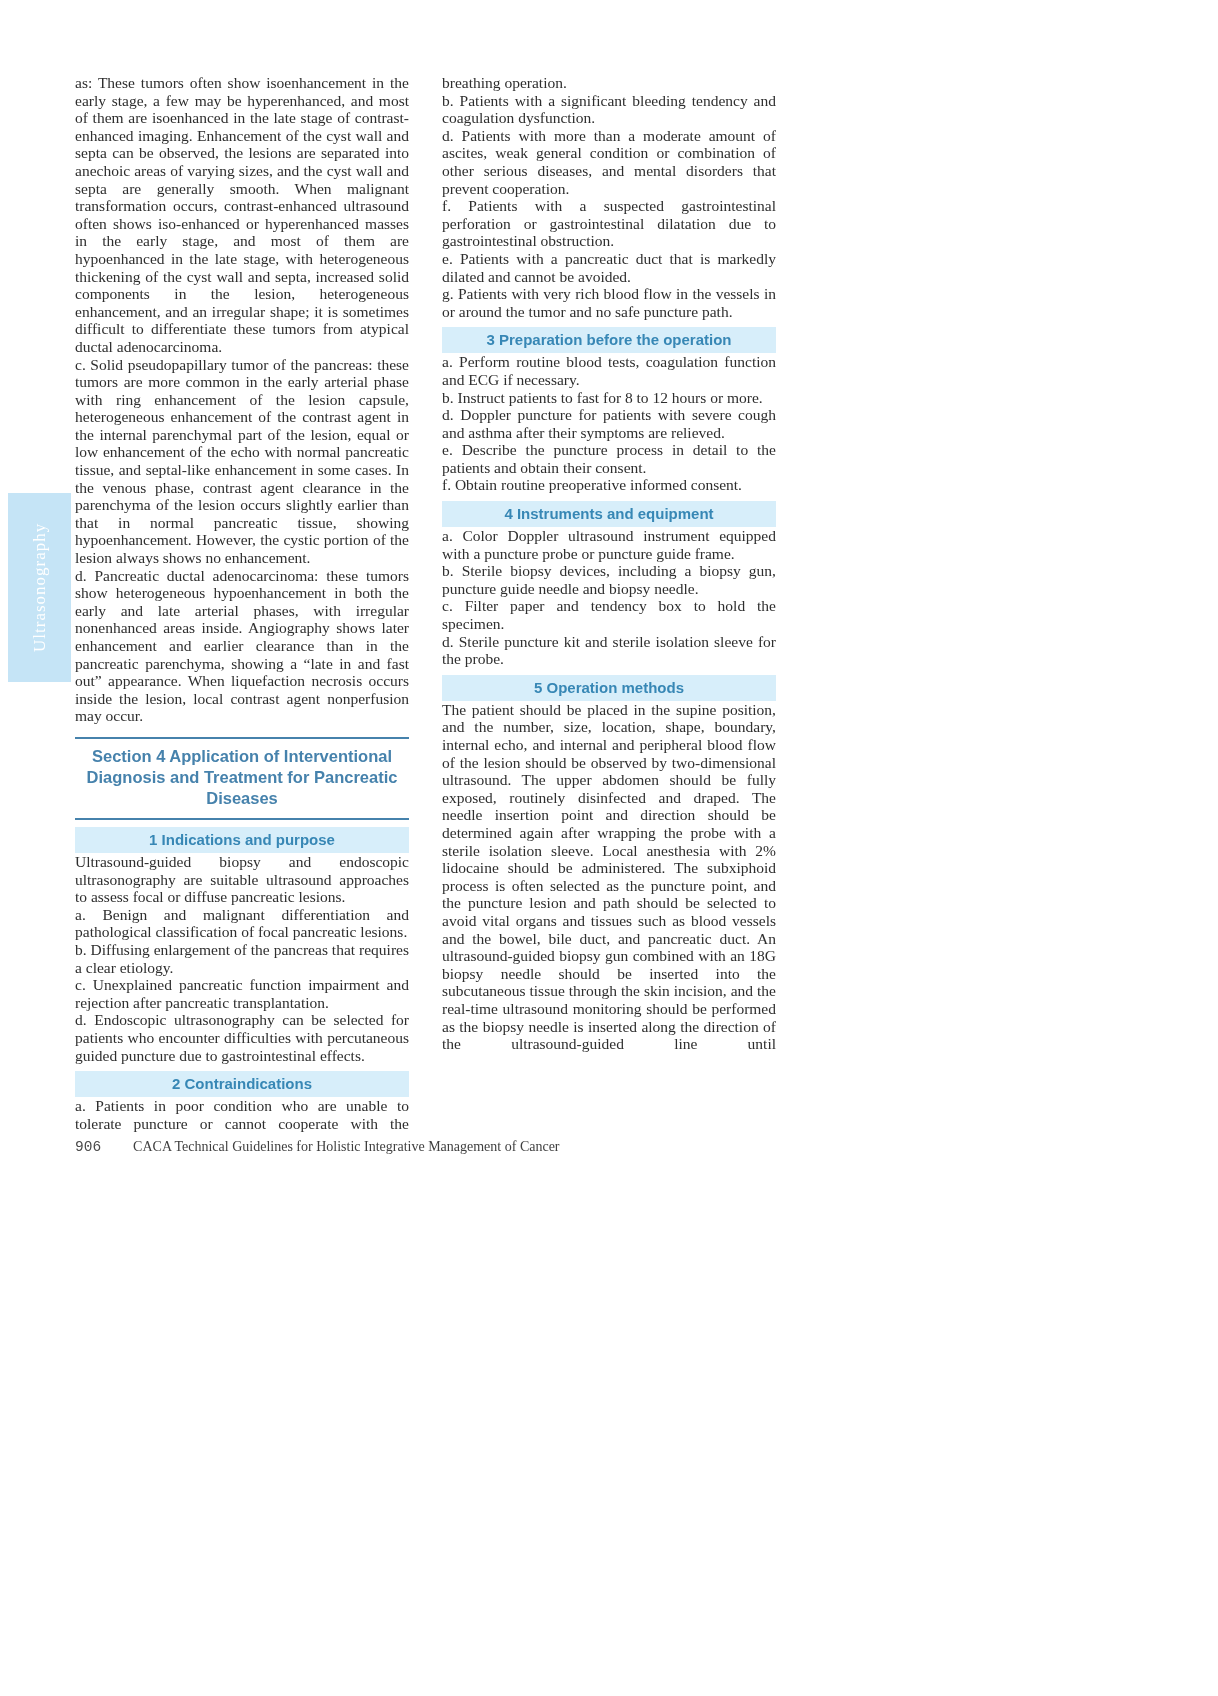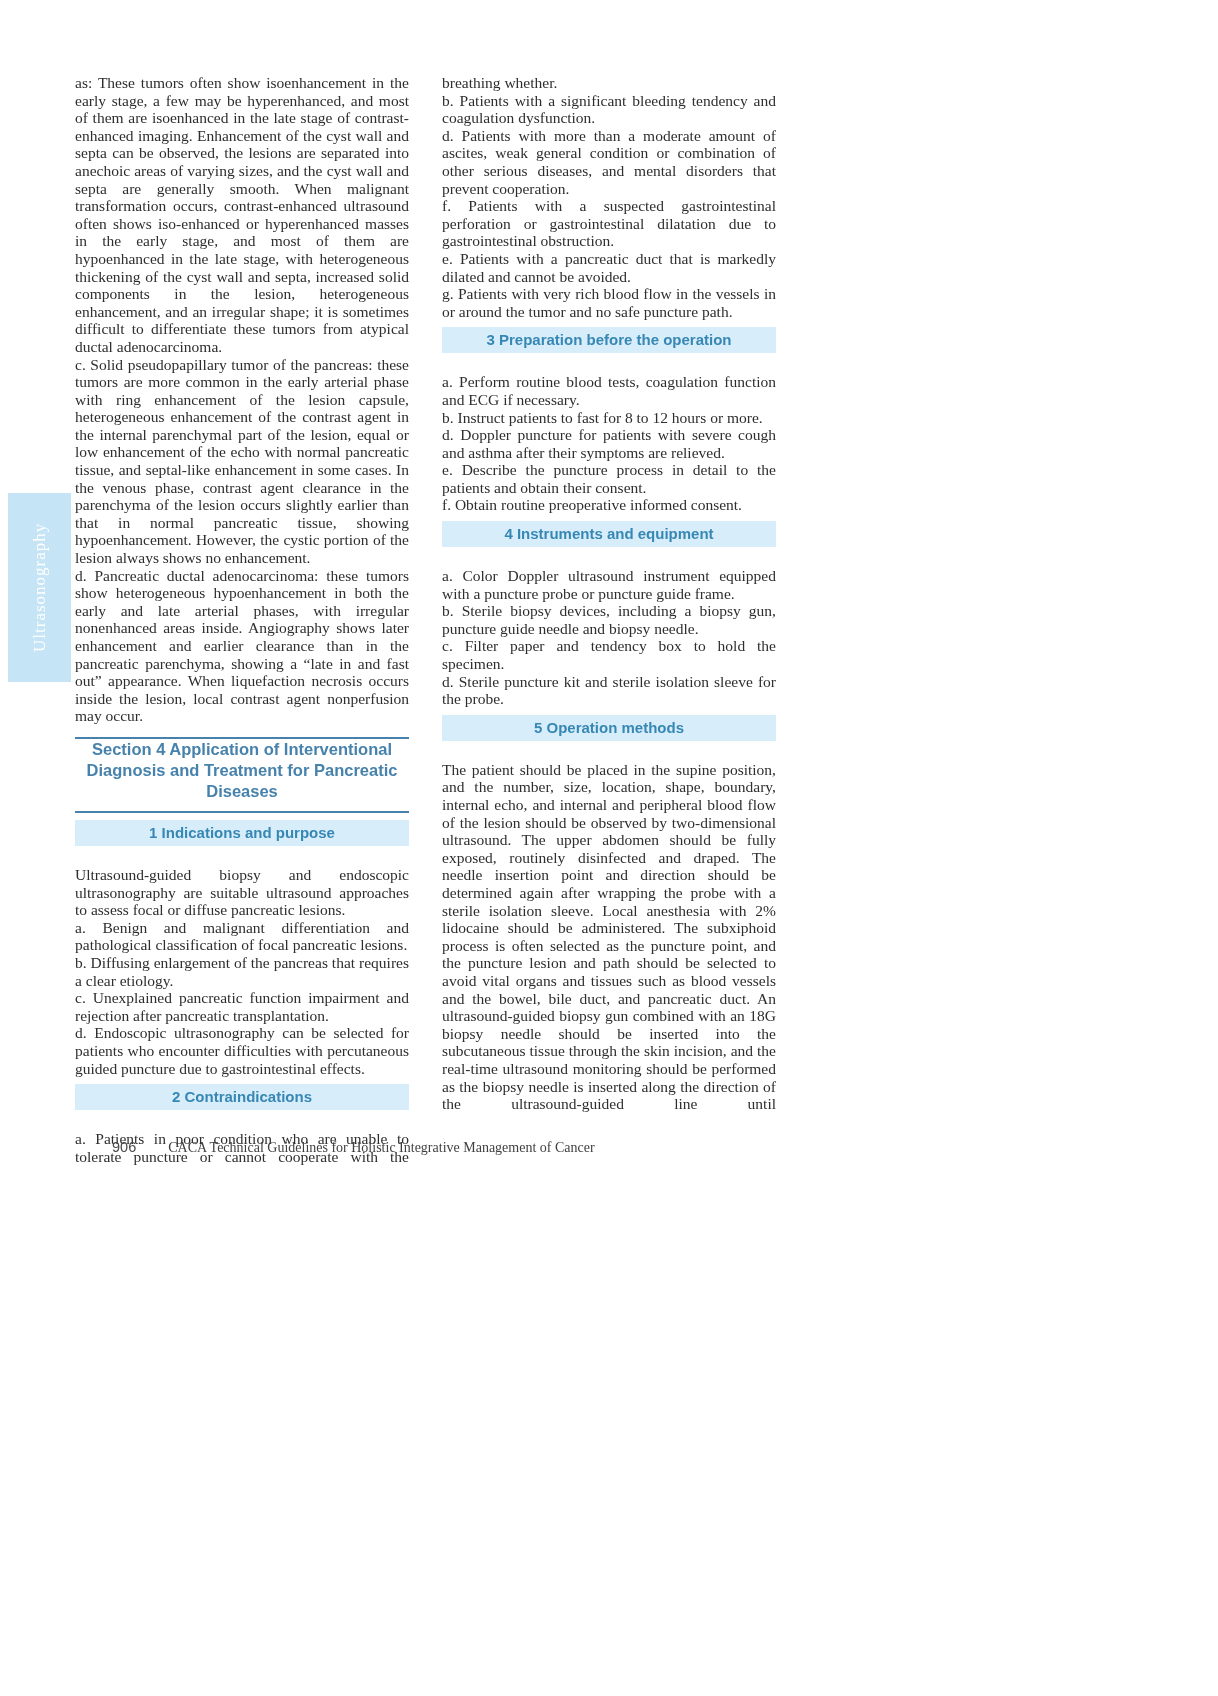--- a/index.html
+++ b/index.html
@@ -13,29 +13,29 @@
         font:17px/1 "Liberation Serif",serif;color:#ffffff;letter-spacing:1px;}
   
   .col{position:absolute;top:74px;width:334px;color:#2e2e2e;
        font-size:15.5px;line-height:17.6px;text-align:justify;}
   .col-left{left:75px;}
   .col-right{left:442px;}
   .col p{margin:0;text-align:justify;}
   .col p.cont{text-align-last:justify;}
   
   .section-heading{border-top:2px solid #4682ac;border-bottom:2px solid #4682ac;
-       margin:12px 0 7px;padding:0 2px 9px;text-align:center;text-align-last:center;
+       margin:12px 0 7px;padding:7px 2px 9px;text-align:center;text-align-last:center;
        font:bold 16.5px/21px "Liberation Sans",sans-serif;color:#4682ac;}
   
-  .bar{background:#d7eefa;margin:7px 0 20px;padding:4px 18px;text-align:right;text-align-last:center;
+  .bar{background:#d7eefa;margin:7px 0 0;padding:4px 18px;text-align:right;text-align-last:center;
        font:bold 15px/18px "Liberation Sans",sans-serif;color:#3787b5;}
   
   .footer{position:absolute;left:75px;top:1138px;width:720px;display:flex;
        align-items:baseline;gap:32px;color:#3f3f3f;font-size:14px;line-height:18px;}
-  .footer .page-num{font-family:Liberation Sans, sans-serif;color:#4a4a4a;font-size:14.5px;margin-left:37px;}
+  .footer .page-num{font-family:Liberation Mono, monospace;color:#4a4a4a;font-size:14.5px;}
   .footer .running-title{font-family:"Liberation Serif",serif;}
 </style>
 </head>
 <body>
 
 <div class="page">
 
   <div class="side-tab">
     <span class="tab-text">Ultrasonography</span>
   </div>
@@ -52,21 +52,21 @@
     <p>a. Benign and malignant differentiation and pathological classification of focal pancreatic lesions.</p>
     <p>b. Diffusing enlargement of the pancreas that requires a clear etiology.</p>
     <p>c. Unexplained pancreatic function impairment and rejection after pancreatic transplantation.</p>
     <p>d. Endoscopic ultrasonography can be selected for patients who encounter difficulties with percutaneous guided puncture due to gastrointestinal effects.</p>
 
     <div class="bar">2 Contraindications</div>
     <p class="cont">a. Patients in poor condition who are unable to tolerate puncture or cannot cooperate with the</p>
   </div>
 
   <div class="col col-right">
-    <p>breathing whether.</p>
+    <p>breathing operation.</p>
     <p>b. Patients with a significant bleeding tendency and coagulation dysfunction.</p>
     <p>d. Patients with more than a moderate amount of ascites, weak general condition or combination of other serious diseases, and mental disorders that prevent cooperation.</p>
     <p>f. Patients with a suspected gastrointestinal perforation or gastrointestinal dilatation due to gastrointestinal obstruction.</p>
     <p>e. Patients with a pancreatic duct that is markedly dilated and cannot be avoided.</p>
     <p>g. Patients with very rich blood flow in the vessels in or around the tumor and no safe puncture path.</p>
 
     <div class="bar">3 Preparation before the operation</div>
     <p>a. Perform routine blood tests, coagulation function and ECG if necessary.</p>
     <p>b. Instruct patients to fast for 8 to 12 hours or more.</p>
     <p>d. Doppler puncture for patients with severe cough and asthma after their symptoms are relieved.</p>

